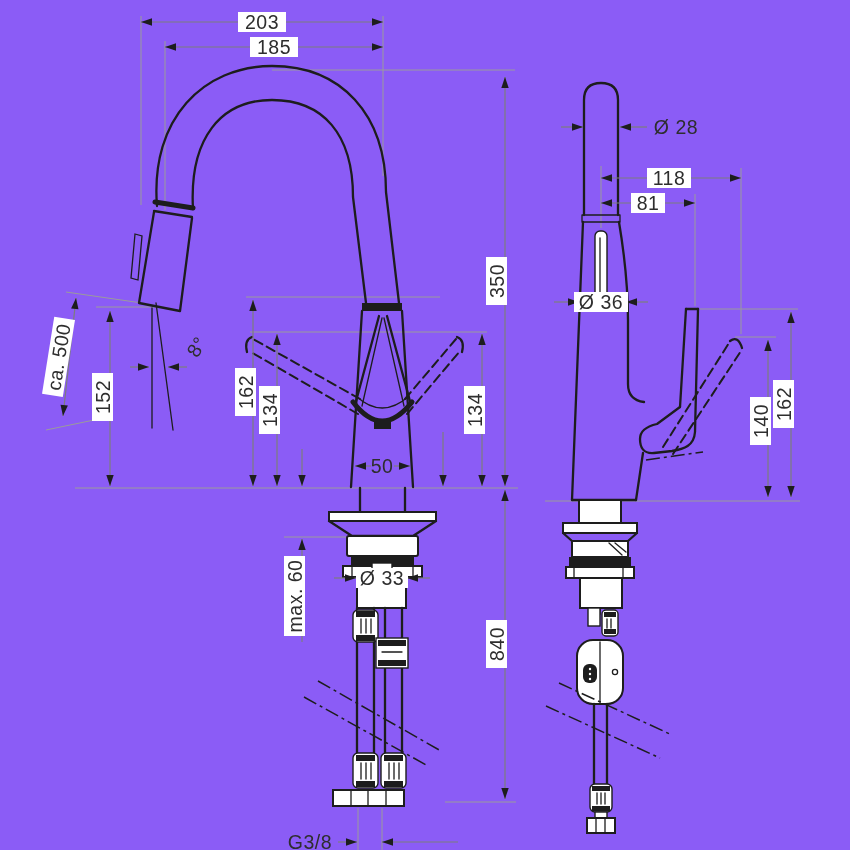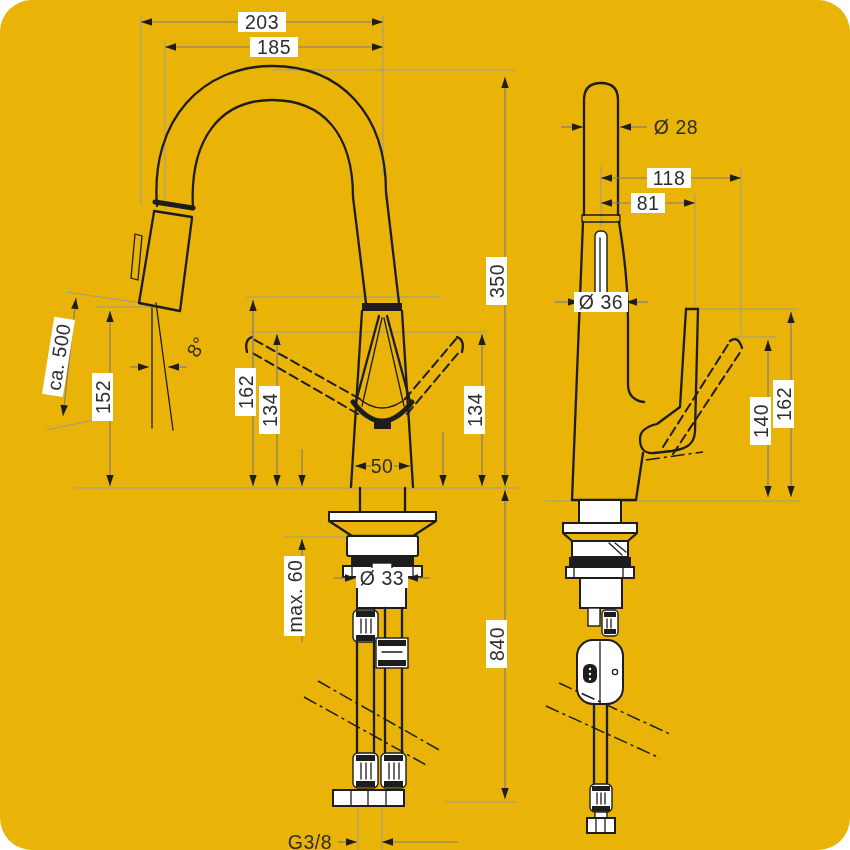--- a/index.html
+++ b/index.html
@@ -1,16 +1,16 @@
 <!DOCTYPE html>
 <html><head>
 <meta charset="utf-8">
 <style>
   html,body{margin:0;padding:0;background:#ffffff;}
-  .stage{width:850px;height:850px;background:#eab308;position:relative;font-family:"Liberation Sans",sans-serif;border-radius:32px;}
+  .stage{width:850px;height:850px;background:#8b5cf6;position:relative;font-family:"Liberation Sans",sans-serif;}
   svg{display:block;}
   .obj{stroke:#1d1d1d;fill:none;stroke-width:2.3;stroke-linecap:round;stroke-linejoin:round;}
   .obj-thin{stroke:#1d1d1d;fill:none;stroke-width:1.3;stroke-linecap:round;}
   .obj-fill{fill:#1d1d1d;stroke:none;}
   .wfill{fill:#ffffff;stroke:#1d1d1d;stroke-width:2;}
   .wfill-thin{fill:#ffffff;stroke:#1d1d1d;stroke-width:1.4;}
   .ext{stroke:#9b9b9b;fill:none;stroke-width:1;}
   .dim{stroke:#7d7d7d;fill:none;stroke-width:1.2;}
   .dash{stroke:#1d1d1d;fill:none;stroke-width:2;stroke-dasharray:9 5;stroke-linecap:round;}
   .dashdot{stroke:#1d1d1d;fill:none;stroke-width:1.5;stroke-dasharray:14 4 3 4;}

